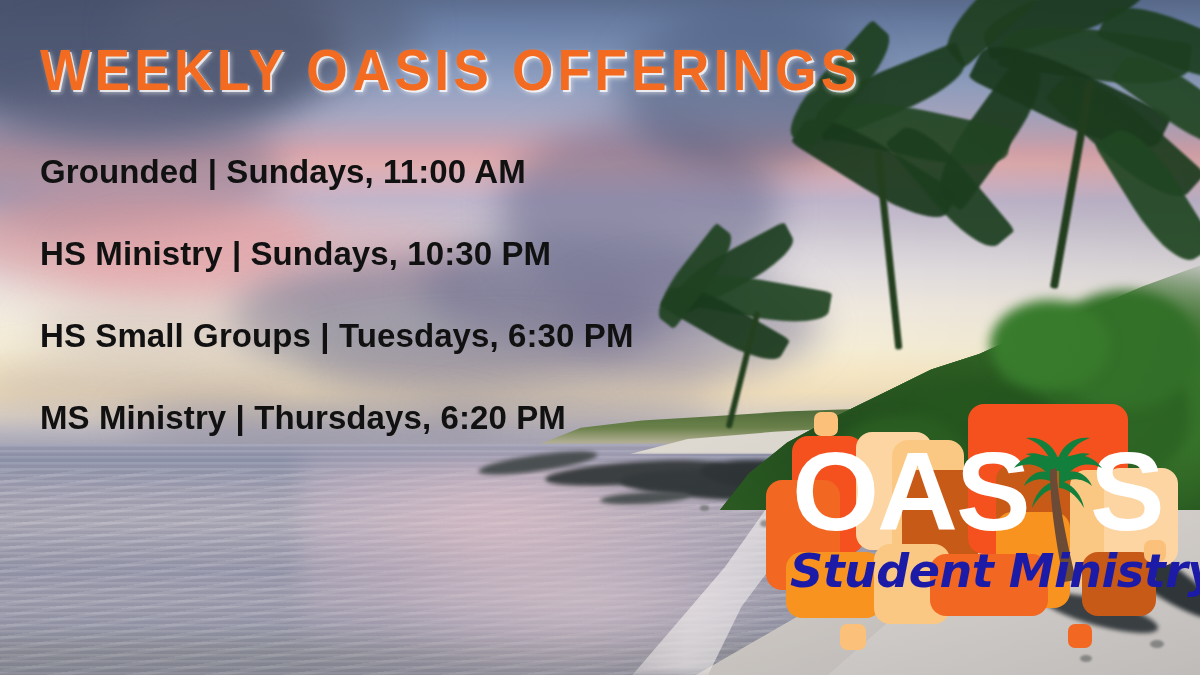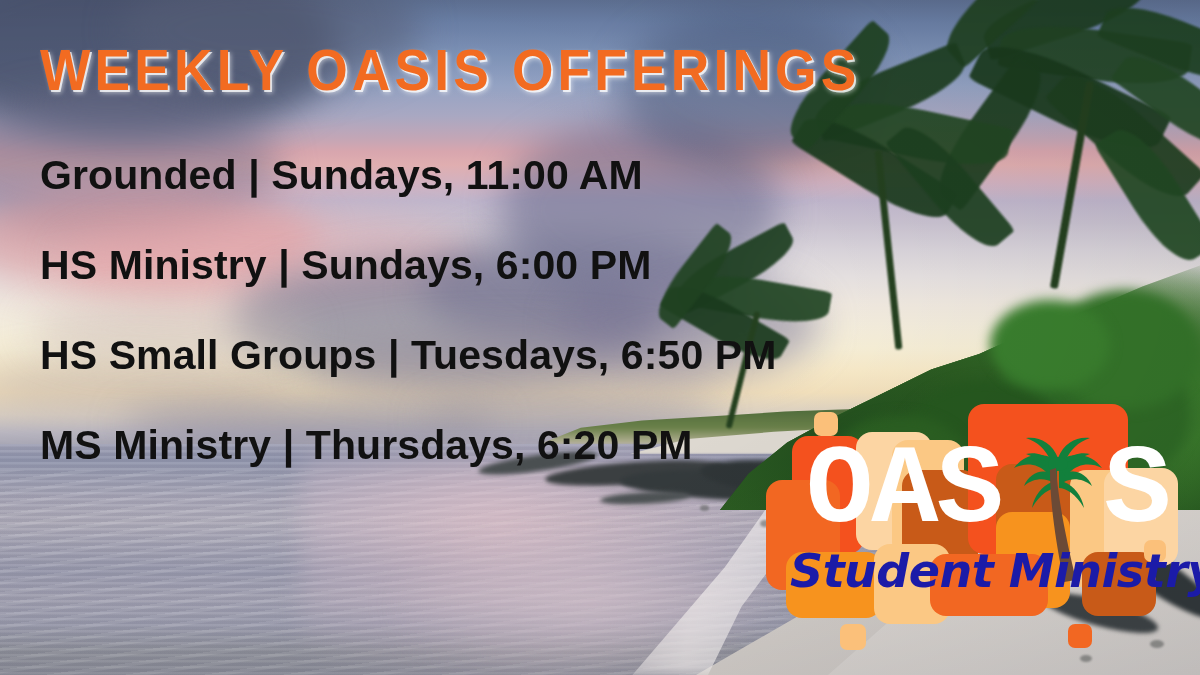--- a/index.html
+++ b/index.html
@@ -256,21 +256,21 @@
   }
 
   .lines {
     position: absolute;
     left: 40px;
     top: 155px;
     width: 720px;
   }
   .line {
     font-family: "Liberation Sans", sans-serif;
-    font-size: 41px;
+    font-size: 33px;
     font-weight: 700;
     color: #111111;
     line-height: 1;
     margin-bottom: 49px;
     white-space: nowrap;
     letter-spacing: 0.1px;
   }
 
   
   .logo {
@@ -285,27 +285,26 @@
 
   .logotext {
     position: absolute;
     left: 32px;
     top: 36px;
     width: 400px;
     height: 130px;
   }
   .oas, .finals {
     position: absolute;
-    font-family: Liberation Mono, monospace;
+    font-family: Liberation Sans, sans-serif;
     font-weight: 700;
     font-size: 112px;
     color: #FFFFFF;
     line-height: 1;
     letter-spacing: -2px;
-    margin-left: 14px;
   }
   .oas   { left: 8px;  top: 8px; }
   .finals{ left: 306px; top: 8px; }
 
   .palmlogo { position: absolute; left: 218px; top: 6px; width: 112px; height: 152px; }
 
   .studentministry {
     position: absolute;
     left: 38px;
     top: 152px;
@@ -415,22 +414,22 @@
       <div class="trunkline" style="left:60px;top:350px;width:6px;height:120px; transform:rotate(14deg);"></div>
     </div>
 
     <div class="vignette"></div>
   </div>
 
   <div class="headline">WEEKLY OASIS OFFERINGS</div>
 
   <div class="lines">
     <div class="line">Grounded | Sundays, 11:00 AM</div>
-    <div class="line">HS Ministry | Sundays, 6:00 PM</div>
-    <div class="line">HS Small Groups | Tuesdays, 6:50 PM</div>
+    <div class="line">HS Ministry | Sundays, 10:30 PM</div>
+    <div class="line">HS Small Groups | Tuesdays, 6:30 PM</div>
     <div class="line">MS Ministry | Thursdays, 6:20 PM</div>
   </div>
 
   <div class="logo">
 
     <div class="sq sm" style="left:62px;  top:20px;  width:24px; height:24px; background:#FBC07A;"></div>
     <div class="sq" style="left:40px;  top:44px;  width:72px; height:118px; background:#F4511E;"></div>
     <div class="sq" style="left:14px;  top:88px;  width:74px; height:110px; background:#F26722;"></div>
     <div class="sq" style="left:104px; top:40px;  width:76px; height:118px; background:#FCD5A3;"></div>
     <div class="sq" style="left:140px; top:48px;  width:72px; height:118px; background:#FBC884;"></div>

